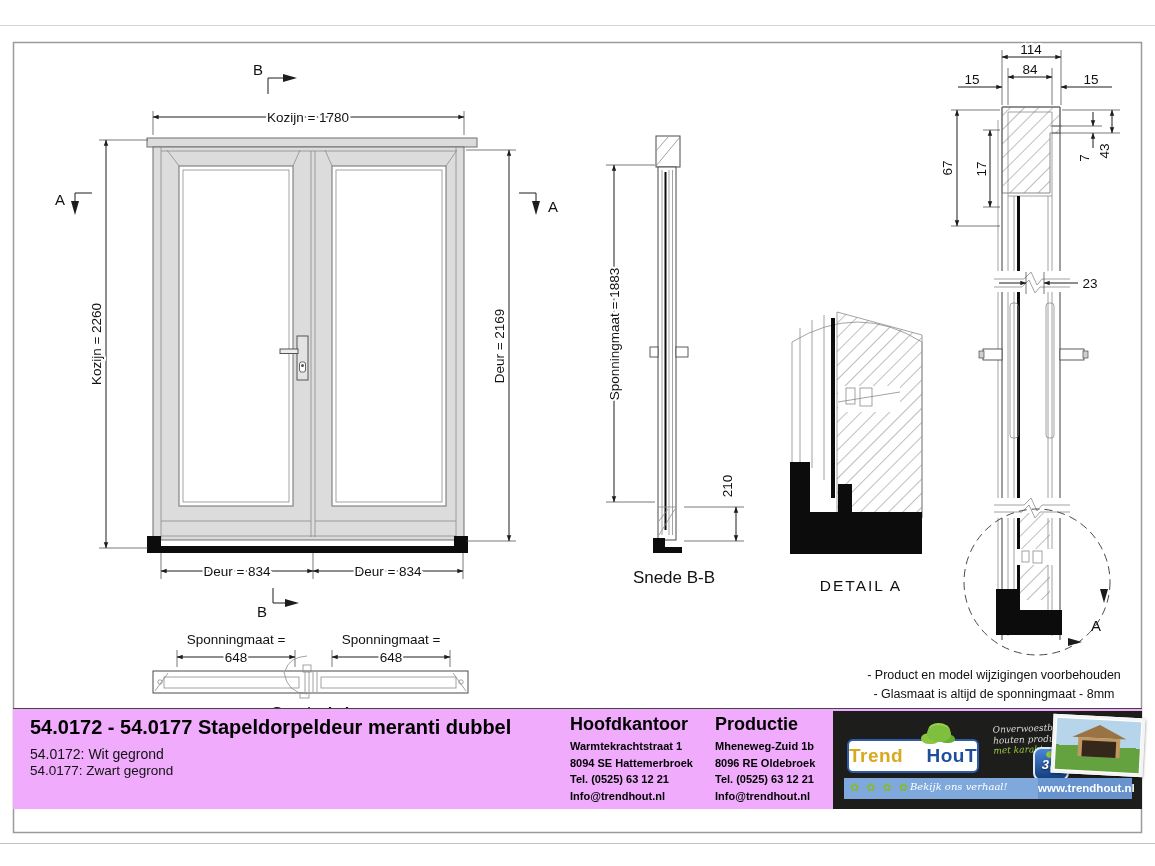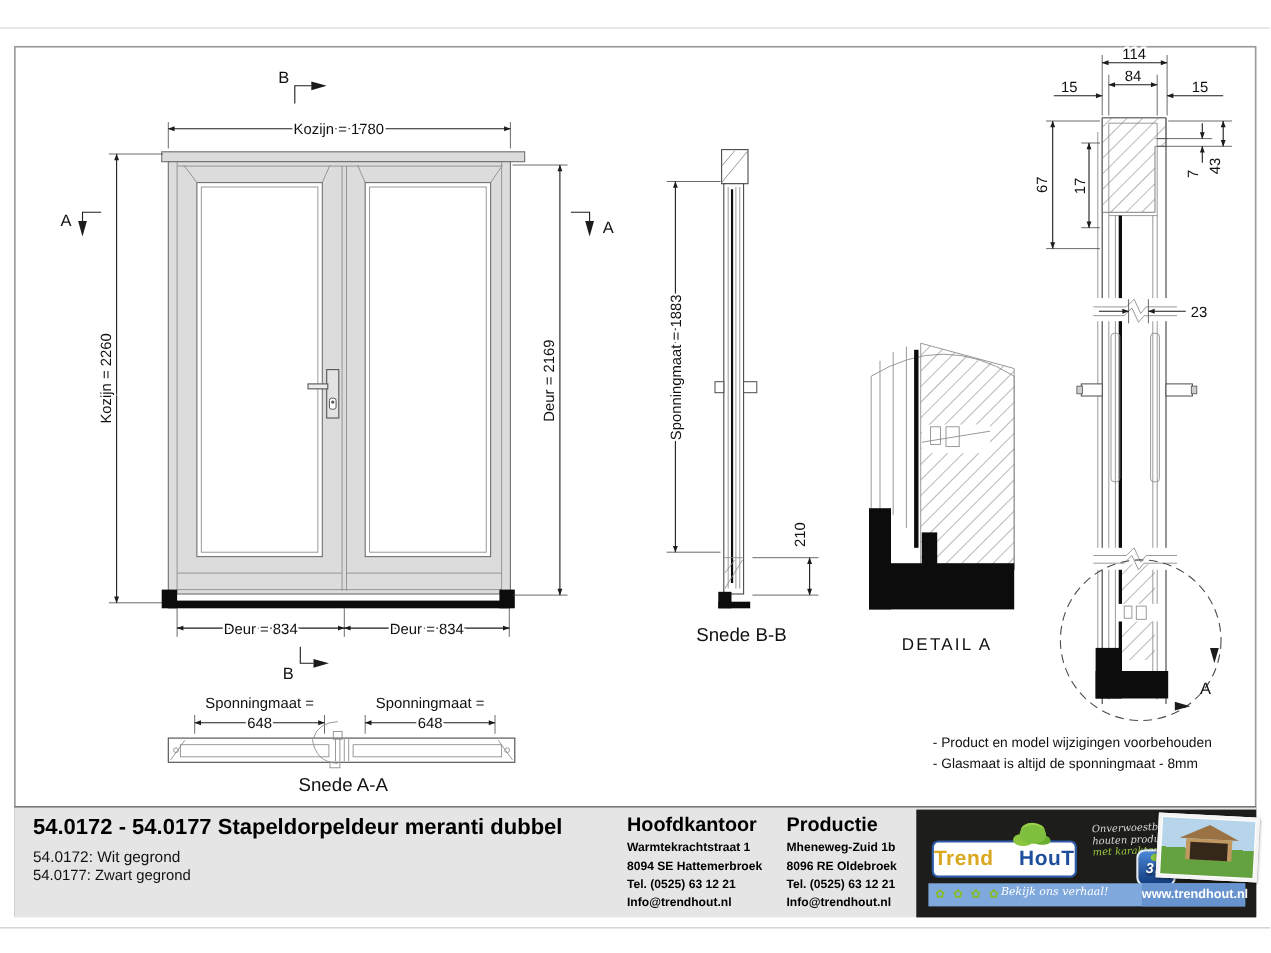--- a/index.html
+++ b/index.html
@@ -16,24 +16,24 @@
   .blk { fill:#0c0c0c; stroke:none; }
   .ext { stroke:#3f3f3f; stroke-width:0.7; fill:none; }
   .dim { stroke:#1c1c1c; stroke-width:1; fill:none; }
   .mask { fill:#ffffff; stroke:none; }
   text.dimtext { font-size:13.5px; fill:#111; paint-order:stroke; stroke:#fff; stroke-width:4px;
                  text-anchor:middle; font-family:"Liberation Sans",sans-serif; }
   text.label { font-size:17px; fill:#111; text-anchor:middle; font-family:"Liberation Sans",sans-serif; }
   text.marker { font-size:15px; fill:#111; text-anchor:middle; font-family:"Liberation Sans",sans-serif; }
 
   
-  .notes { position:absolute; left:848px; top:666px; width:292px; font-size:12.5px; color:#111; line-height:19px; }
+  .notes { position:absolute; left:848px; top:666px; width:292px; font-size:12.5px; color:#111; line-height:19px;text-align:center; }
 
   
-  .titleblock { position:absolute; left:13px; top:733px; width:1129px; height:100px; background:#e5e5e5;
+  .titleblock { position:absolute; left:13px; top:708px; width:1129px; height:100px; background:#f0abfc;
                 border-top:1px solid #444; }
   .tb-title { position:absolute; left:17px; top:7px; font-size:20px; font-weight:bold; color:#000; white-space:nowrap; }
   .tb-variant1 { position:absolute; left:17px; top:37px; font-size:14px; color:#111; }
   .tb-variant2 { position:absolute; left:17px; top:54px; font-size:13.5px; color:#111; }
   .tb-col { position:absolute; top:5px; width:145px; color:#000; }
   .tb-col .h { font-size:18px; font-weight:bold; margin-bottom:3px; }
   .tb-col .a { font-size:11px; font-weight:bold; line-height:16.5px; }
   .tb-office { left:557px; }
   .tb-prod { left:702px; }
 

